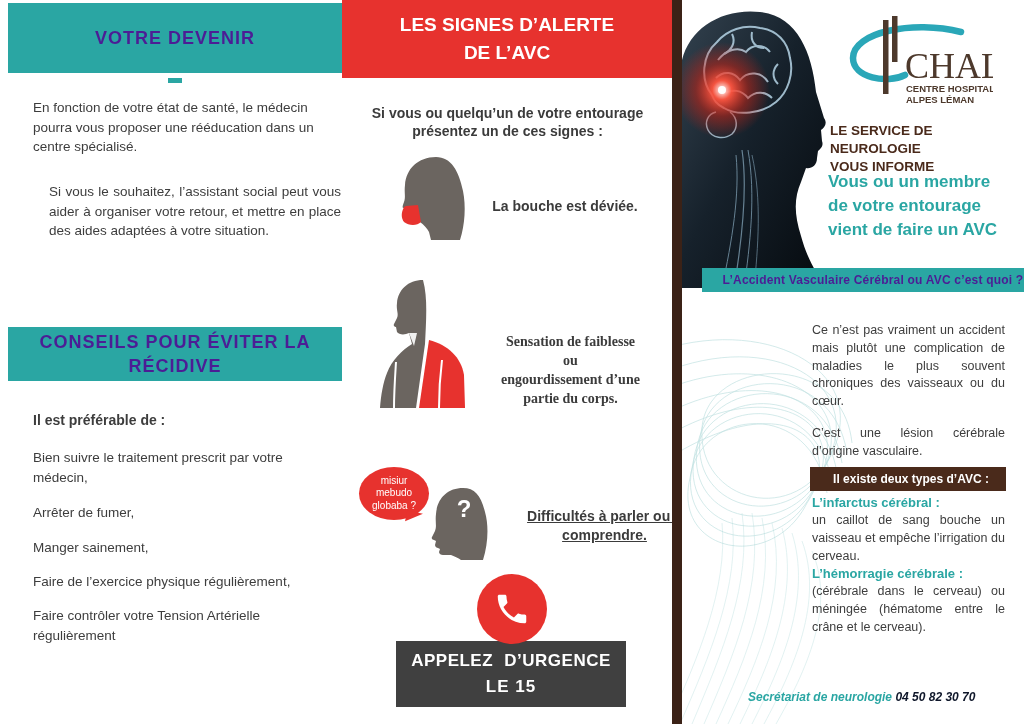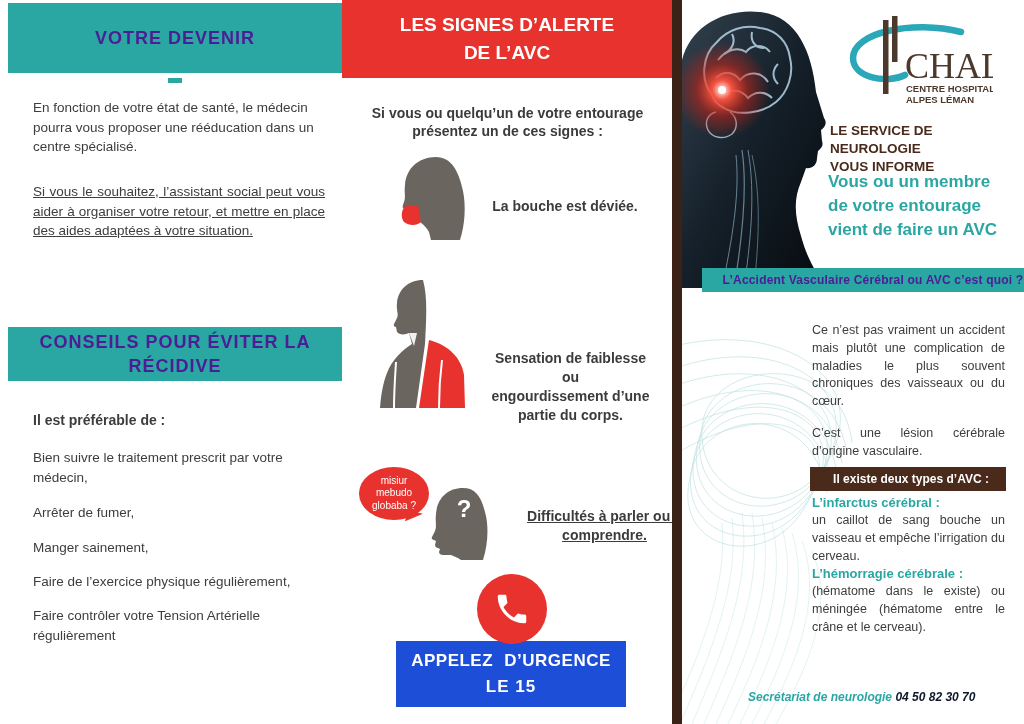--- a/index.html
+++ b/index.html
@@ -24,21 +24,21 @@
 
 <div id="page">
 
   <div class="abs teal-box" style="left:8px;top:3px;width:334px;height:70px;font-size:18px;">
     <span>VOTRE DEVENIR</span>
   </div>
   <div class="abs" style="left:168px;top:78px;width:14px;height:5px;background:#2aa6a3;"></div>
 
   <div class="abs para" style="left:33px;top:98px;width:292px;">En fonction de votre état de santé, le médecin pourra vous proposer une rééducation dans un centre spécialisé.</div>
 
-  <div class="abs para just" style="left:33px;top:182px;width:292px;text-decoration:underline;">Si vous le souhaitez, l’assistant social peut vous aider à organiser votre retour, et mettre en place des aides adaptées à votre situation.</div>
+  <div class="abs para just" style="left:49px;top:182px;width:292px;">Si vous le souhaitez, l’assistant social peut vous aider à organiser votre retour, et mettre en place des aides adaptées à votre situation.</div>
 
   <div class="abs teal-box pre" style="left:8px;top:327px;width:334px;height:54px;font-size:18px;line-height:1.35;">
     <span class="pre">CONSEILS POUR ÉVITER LA
 RÉCIDIVE</span>
   </div>
 
   <div class="abs bold" style="left:33px;top:412px;font-size:14px;">Il est préférable de :</div>
 
   <div class="abs para" style="left:33px;top:448px;width:300px;">Bien suivre le traitement prescrit par votre médecin,</div>
   <div class="abs para" style="left:33px;top:503px;width:300px;">Arrêter de fumer,</div>
@@ -60,21 +60,21 @@
   </svg>
   <div class="abs sign-label" style="left:470px;top:197px;width:190px;">La bouche est déviée.</div>
 
   <svg class="abs" style="left:376px;top:280px;" width="95" height="128" viewBox="0 0 95 128">
     <path fill="#6b6560" d="M47,0 C32,0 22,10 21,23 C20,30 23,34 21,38 L18,44 C17,46 19,47 20,47 L21,52 C23,55 29,55 33,53 L36,64 C26,70 16,80 11,93 C7,103 5,115 4,128 L40,128 L49,64 C50,42 52,18 47,0 Z"></path>
     <path fill="#ffffff" d="M33,53 L38,66 L41,53 Z" opacity="0.9"></path>
     <path fill="#e7322e" d="M53,60 C72,65 85,77 88,95 L89,128 L43,128 Z"></path>
     <path fill="none" stroke="#ffffff" stroke-width="2" d="M66,80 C64,96 63,112 63,128"></path>
     <path fill="none" stroke="#ffffff" stroke-width="2" d="M20,82 C19,98 18,112 18,128"></path>
   </svg>
-  <div class="abs sign-label pre" style="left:473px;top:349px;width:195px;">Sensation de faiblesse
+  <div class="abs sign-label pre" style="left:473px;top:333px;width:195px;font-family:Liberation Serif, serif;">Sensation de faiblesse
 ou
 engourdissement d’une
 partie du corps.</div>
 
   <div class="abs pre center" style="left:359px;top:467px;width:70px;height:53px;background:#e7322e;border-radius:50%;
        color:#ffffff;font-size:10px;line-height:1.25;display:flex;align-items:center;justify-content:center;">
     <span class="pre">misiur
 mebudo
 globaba ?</span>
   </div>
@@ -85,21 +85,21 @@
   </svg>
   <div class="abs sign-label pre" style="left:507px;top:507px;width:195px;text-decoration:underline;">Difficultés à parler ou à
 comprendre.</div>
 
   <div class="abs" style="left:477px;top:574px;width:70px;height:70px;background:#e7322e;border-radius:50%;
        display:flex;align-items:center;justify-content:center;z-index:2;">
     <svg width="38" height="38" viewBox="0 0 24 24">
       <path fill="#ffffff" d="M6.62 10.79c1.44 2.83 3.76 5.14 6.59 6.59l2.2-2.21c.27-.27.67-.36 1.02-.24 1.12.37 2.33.57 3.57.57.55 0 1 .45 1 1V20c0 .55-.45 1-1 1-9.39 0-17-7.61-17-17 0-.55.45-1 1-1h3.5c.55 0 1 .45 1 1 0 1.25.2 2.45.57 3.57.11.35.03.74-.25 1.02l-2.2 2.2z"></path>
     </svg>
   </div>
-  <div class="abs" style="left:396px;top:641px;width:230px;height:66px;background:#1d4ed8;color:#ffffff;
+  <div class="abs" style="left:396px;top:641px;width:230px;height:66px;background:#404040;color:#ffffff;
        display:flex;flex-direction:column;align-items:center;justify-content:center;gap:6px;z-index:1;">
     <span class="bold" style="font-size:17px;word-spacing:6px;letter-spacing:0.5px;">APPELEZ D’URGENCE</span>
     <span class="bold" style="font-size:17px;letter-spacing:1px;">LE 15</span>
   </div>
 
   <div class="abs" style="left:672px;top:0;width:10px;height:724px;background:#3b2217;"></div>
 
   <svg class="abs" style="left:682px;top:0;" width="218" height="288" viewBox="0 0 218 288">
     <defs>
       <linearGradient id="hg" x1="0" y1="0" x2="1" y2="1">
@@ -184,20 +184,20 @@
 
   <div class="abs" style="left:810px;top:467px;width:196px;height:24px;background:#4a2a1b;color:#ffffff;
        font-weight:bold;font-size:12px;display:flex;align-items:center;padding-left:6px;box-sizing:border-box;justify-content:center;">
     <span>Il existe deux types d’AVC :</span>
   </div>
 
   <div class="abs rp-title" style="left:812px;top:495px;">L’infarctus cérébral :</div>
   <div class="abs rp-para" style="left:812px;top:512px;width:193px;">un caillot de sang bouche un vaisseau et empêche l’irrigation du cerveau.</div>
 
   <div class="abs rp-title" style="left:812px;top:566px;">L’hémorragie cérébrale :</div>
-  <div class="abs rp-para" style="left:812px;top:583px;width:193px;">(hématome dans le existe) ou méningée (hématome entre le crâne et le cerveau).</div>
+  <div class="abs rp-para" style="left:812px;top:583px;width:193px;">(cérébrale dans le cerveau) ou méningée (hématome entre le crâne et le cerveau).</div>
 
   <div class="abs" style="left:748px;top:690px;width:270px;font-size:12px;font-style:italic;font-weight:bold;">
     <span class="teal-text">Secrétariat de neurologie</span>
     <span style="color:#0f172a;">04 50 82 30 70</span>
   </div>
 
 </div>
 
 </body></html>

